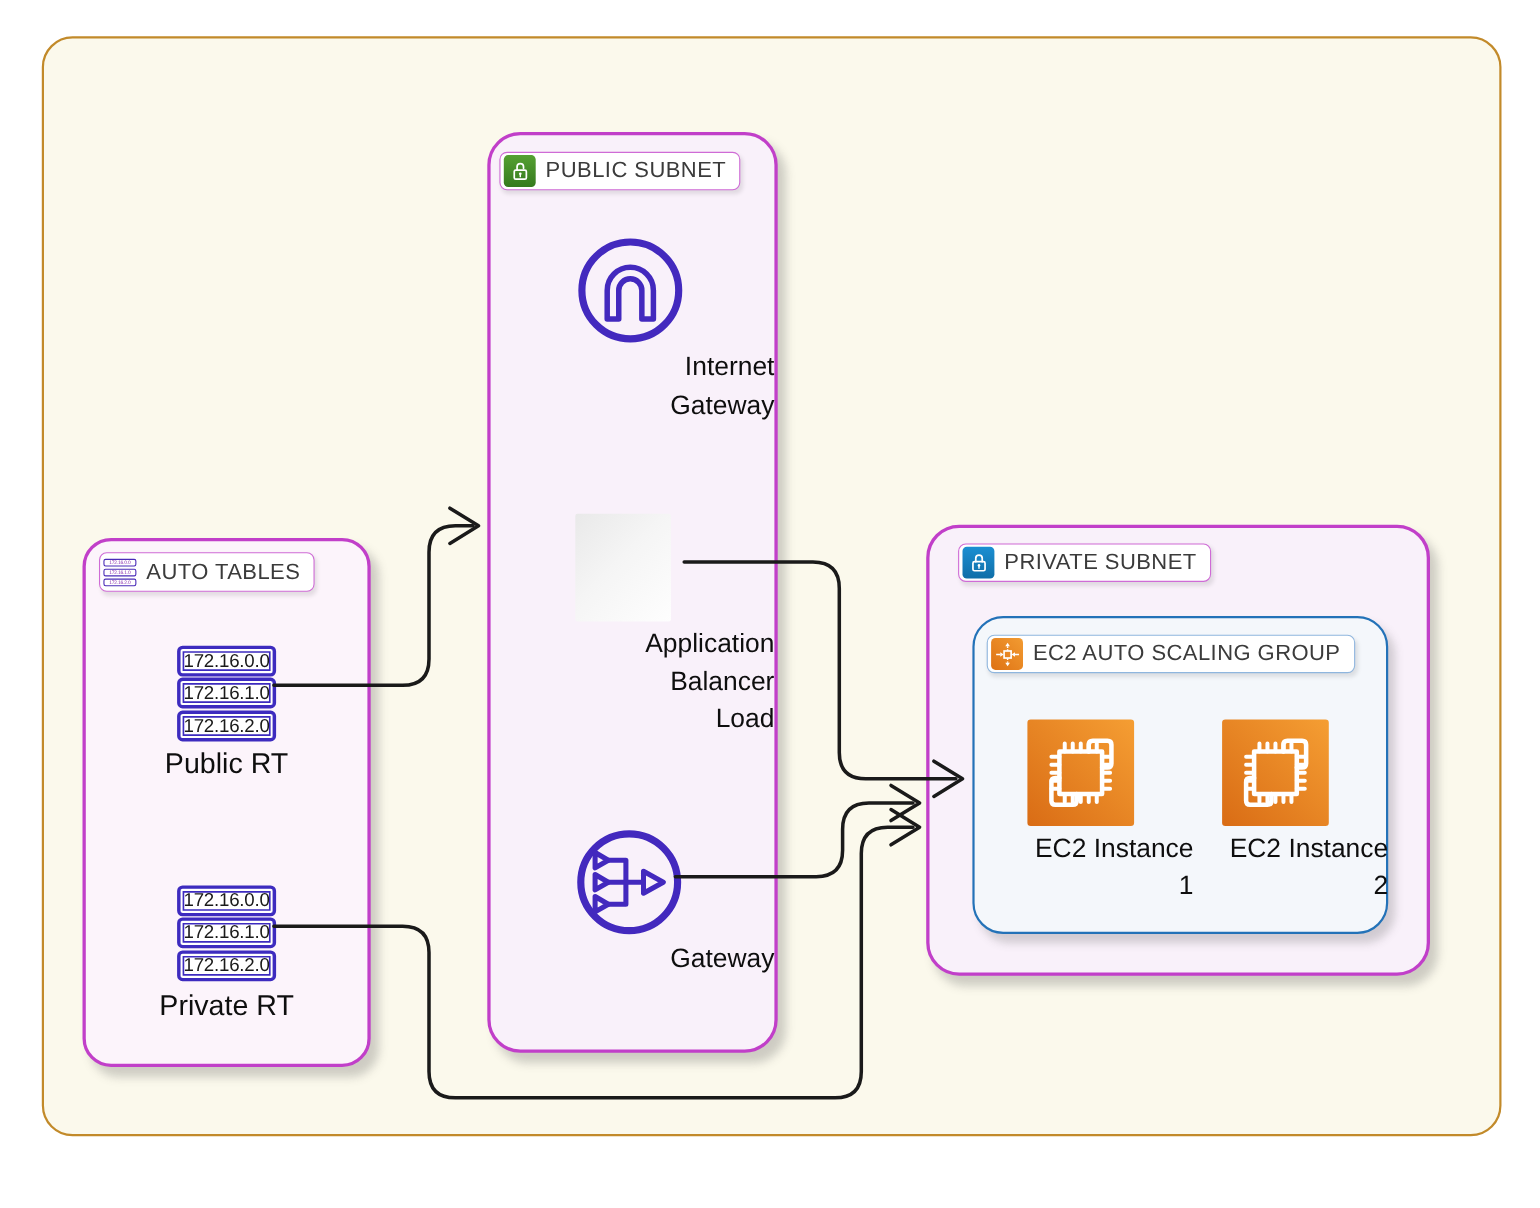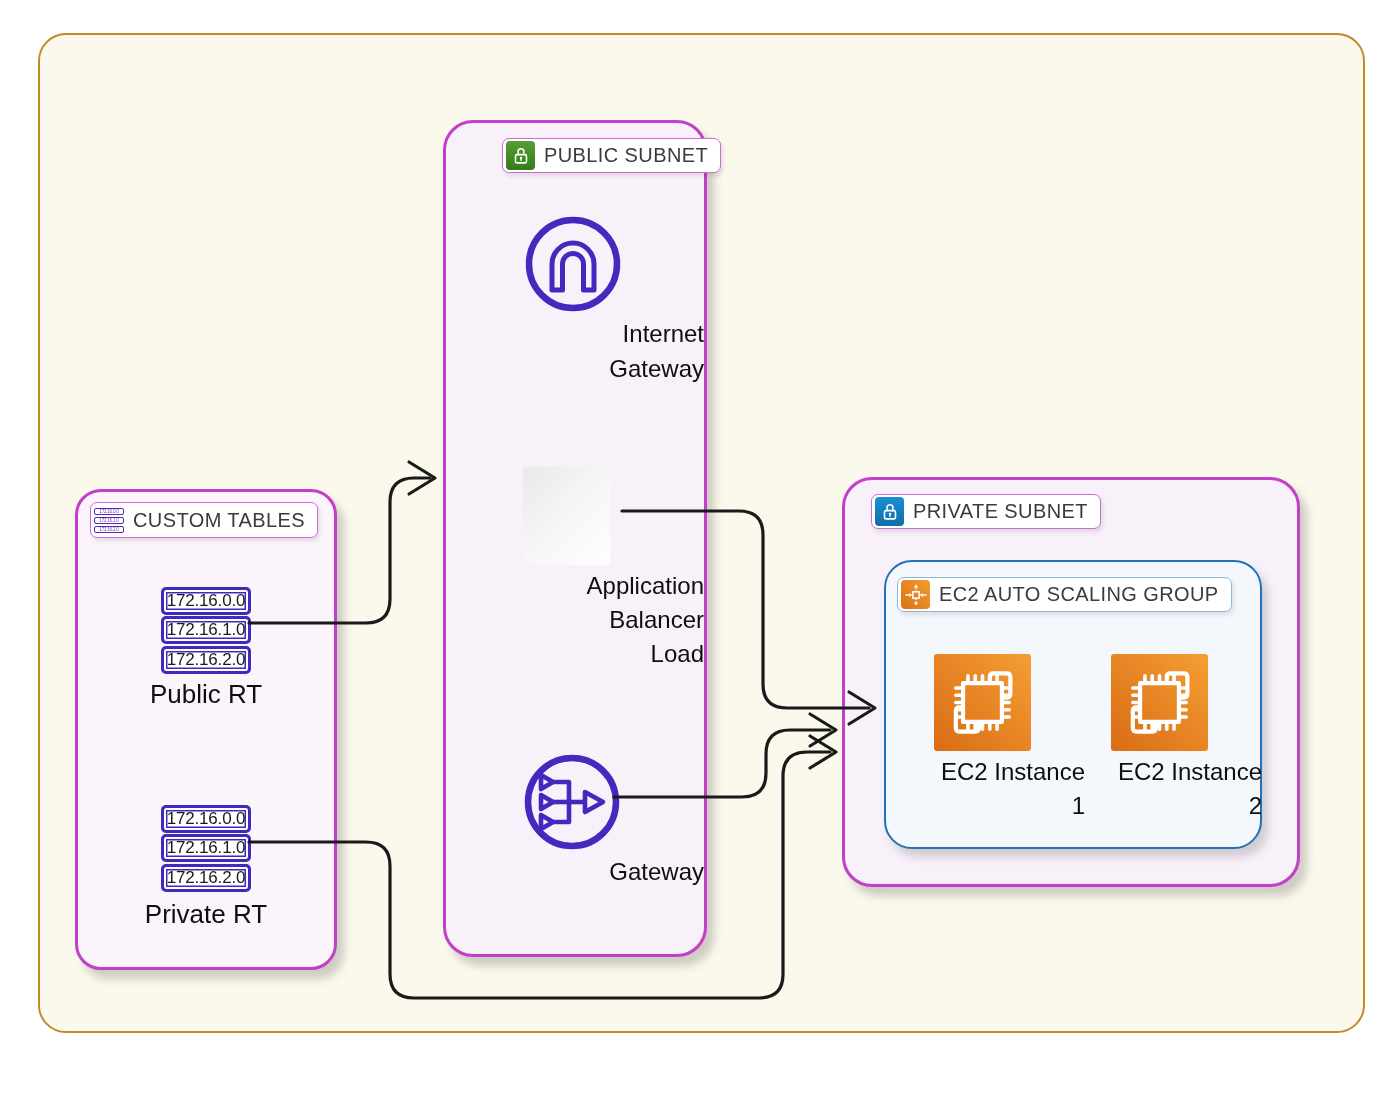--- a/index.html
+++ b/index.html
@@ -34,21 +34,21 @@
 
   .pill{position:absolute;display:inline-flex;align-items:center;gap:9px;background:#fff;
     border-radius:7px;padding:2px 12px 2px 3px;font-size:20px;font-weight:500;
     color:var(--label-text);letter-spacing:.4px;white-space:nowrap;
     box-shadow:2px 3px 4px rgba(0,0,0,.10);}
   .pill .sq{width:29px;height:29px;border-radius:4px;display:flex;align-items:center;
     justify-content:center;flex:none;}
   .vpc-pill{left:14px;top:16px;border:2px solid #C99A45;}
   .vpc-pill .sq{background:linear-gradient(135deg,#A06CEC,#6326C4);}
   .magenta-pill{border:1.8px solid #CF6BD6;}
-  .ps-pill{left:8px;top:15px;margin-left:48px;}
+  .ps-pill{left:8px;top:15px;}
   .ps-pill .sq{background:linear-gradient(180deg,#55A032,#357A1E);}
   .rt-pill{left:12px;top:10px;}
   .prs-pill{left:26px;top:14px;}
   .prs-pill .sq{background:linear-gradient(180deg,#1B8FD2,#0F6EA8);}
   .asg-pill{left:11px;top:15px;border:1.8px solid #8FB6DE;}
   .asg-pill .sq{background:linear-gradient(45deg,#DE7214,#F29B31);}
 
   .mini-rt{width:30px;height:30px;display:flex;flex-direction:column;justify-content:center;
     gap:2px;}
   .mini-rt .row{height:7px;border:1.3px solid #4B2DB8;border-radius:2px;background:#fff;
@@ -96,21 +96,21 @@
   <div class="groupbox vpc-box">
 
 
     <div class="groupbox route-box">
       <div class="pill magenta-pill rt-pill">
         <span class="mini-rt">
           <span class="row">172.16.0.0</span>
           <span class="row">172.16.1.0</span>
           <span class="row">172.16.2.0</span>
         </span>
-        <span>CUSTOM TABLES</span>
+        <span>AUTO TABLES</span>
       </div>
 
       <div class="ip-box" style="top:95px">172.16.0.0</div>
       <div class="ip-box" style="top:124px">172.16.1.0</div>
       <div class="ip-box" style="top:154px">172.16.2.0</div>
       <div class="rt-caption" style="top:187px">Public RT</div>
 
       <div class="ip-box" style="top:313px">172.16.0.0</div>
       <div class="ip-box" style="top:342px">172.16.1.0</div>
       <div class="ip-box" style="top:372px">172.16.2.0</div>

